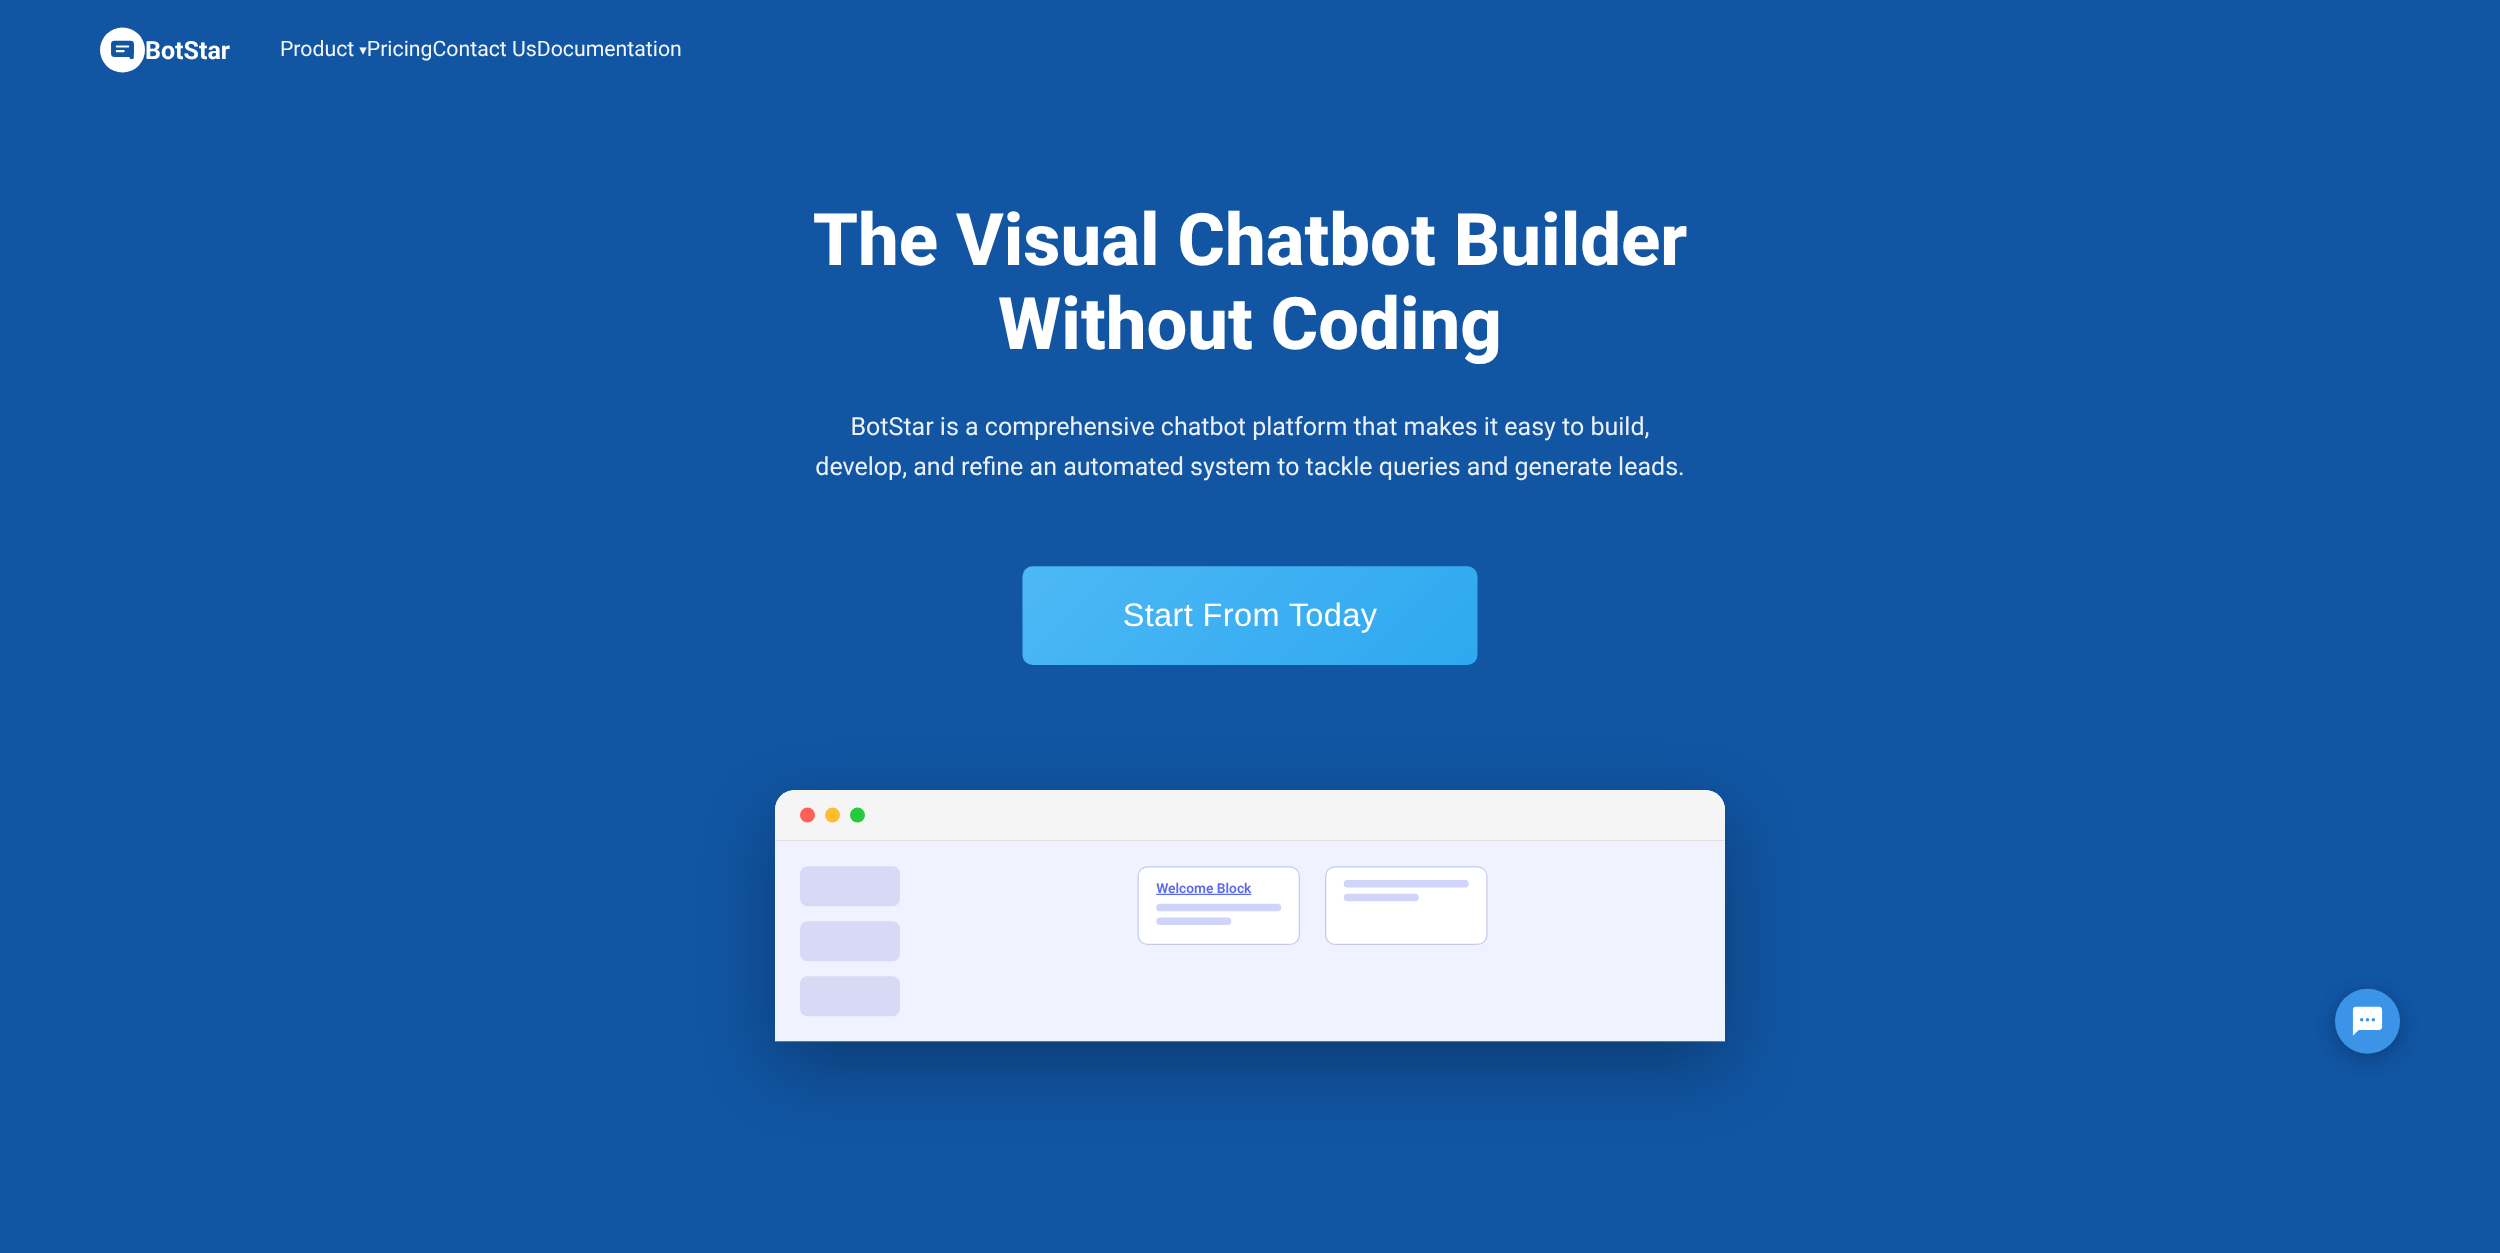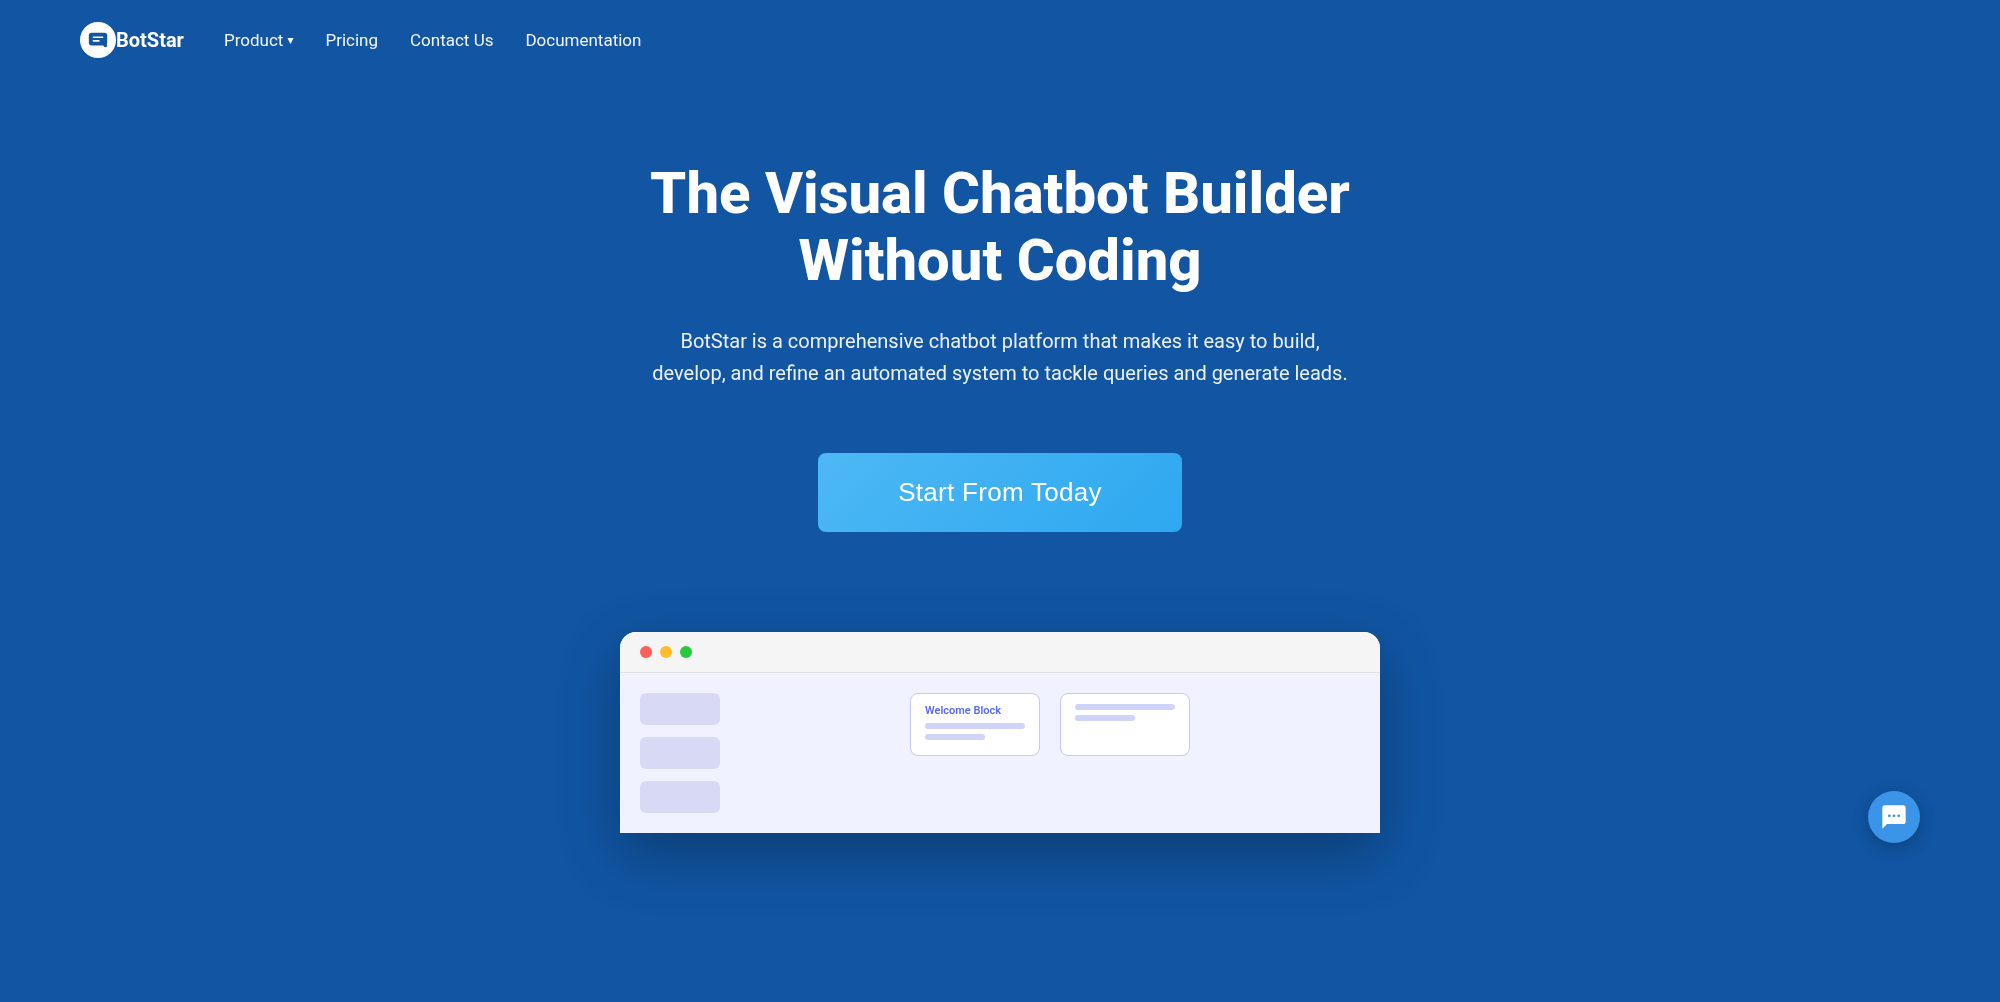--- a/index.html
+++ b/index.html
@@ -51,21 +51,20 @@
 
     .logo-text {
       font-size: 20px;
       font-weight: 700;
       color: white;
     }
 
     .nav-links {
       display: flex;
       align-items: center;
-      gap: 32px;
       list-style: none;
     }
 
     .nav-links a {
       color: white;
       text-decoration: none;
       font-size: 17px;
       font-weight: 400;
       opacity: 0.95;
     }
@@ -219,20 +218,21 @@
       border-radius: 8px;
       padding: 10px 14px;
       min-width: 130px;
     }
 
     .flow-block-title {
       font-size: 11px;
       font-weight: 600;
       color: #5b6af0;
       margin-bottom: 6px;
+      text-decoration: underline;
     }
 
     .flow-block-line {
       background: #d0d4f8;
       height: 6px;
       border-radius: 3px;
       margin-bottom: 5px;
     }
 
     .flow-block-line.short {

